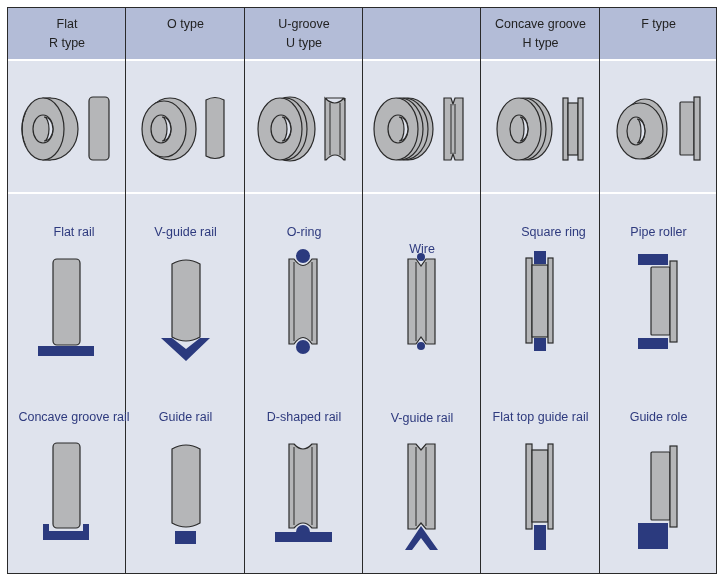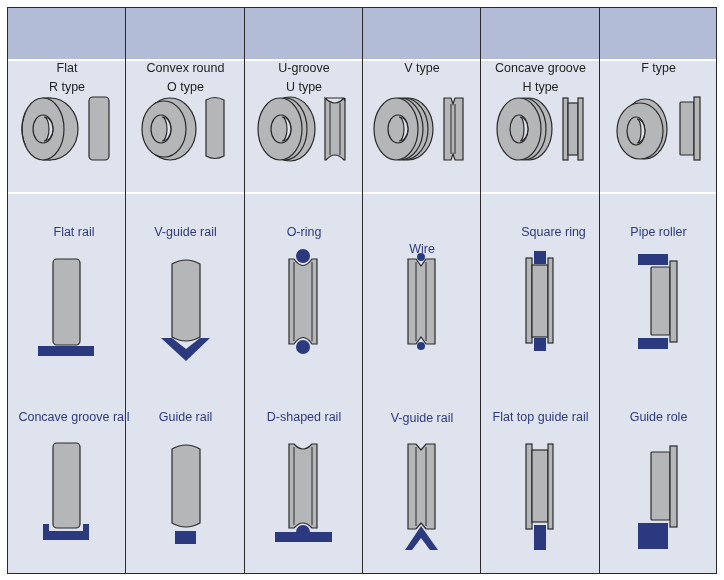--- a/index.html
+++ b/index.html
@@ -1,43 +1,41 @@
 <!DOCTYPE html>
 <html><head>
 <meta charset="utf-8">
 <style>
   html, body { margin: 0; padding: 0; background: #ffffff; }
   body { width: 724px; height: 580px; position: relative; overflow: hidden; font-family: "Liberation Sans", sans-serif; }
   .table { position: absolute; left: 7px; top: 7px; width: 710px; height: 567px; border: 1.5px solid #2a2a2a; box-sizing: border-box; background: #dfe3ed; }
   .header-row { position: absolute; left: 0; top: 0; width: 100%; height: 51px; background: #b3bcd7; }
-  .hcell { position: absolute; top: 0; height: 51px; text-align: center; color: #222; font-size: 12.5px; line-height: 19px; padding-top: 7px; box-sizing: border-box; margin-top: 44px; }
+  .hcell { position: absolute; top: 0; height: 51px; text-align: center; color: #222; font-size: 12.5px; line-height: 19px; padding-top: 7px; box-sizing: border-box; }
   .vline { position: absolute; top: 0; bottom: 0; width: 1.3px; background: #2a2a2a; }
   .hsep { position: absolute; left: 0; width: 100%; height: 1.5px; background: #ffffff; }
   .label { position: absolute; left: 0; width: 100%; text-align: center; color: #2e3a7e; font-size: 12.5px; }
   svg.fig { position: absolute; overflow: visible; }
 </style>
 </head>
 <body>
 
 <div class="table">
   <div class="header-row">
     <div class="hcell" style="left:0;width:118px">
         <div>Flat</div>
         <div>R type</div>
       </div>
     <div class="hcell" style="left:118px;width:119px">
-        <div>Convex round</div>
         <div>O type</div>
       </div>
     <div class="hcell" style="left:237px;width:118px">
         <div>U-groove</div>
         <div>U type</div>
       </div>
     <div class="hcell" style="left:355px;width:118px">
-        <div>V type</div>
       </div>
     <div class="hcell" style="left:473px;width:119px">
         <div>Concave groove</div>
         <div>H type</div>
       </div>
     <div class="hcell" style="left:592px;width:117px">
         <div>F type</div>
       </div>
   </div>
 

